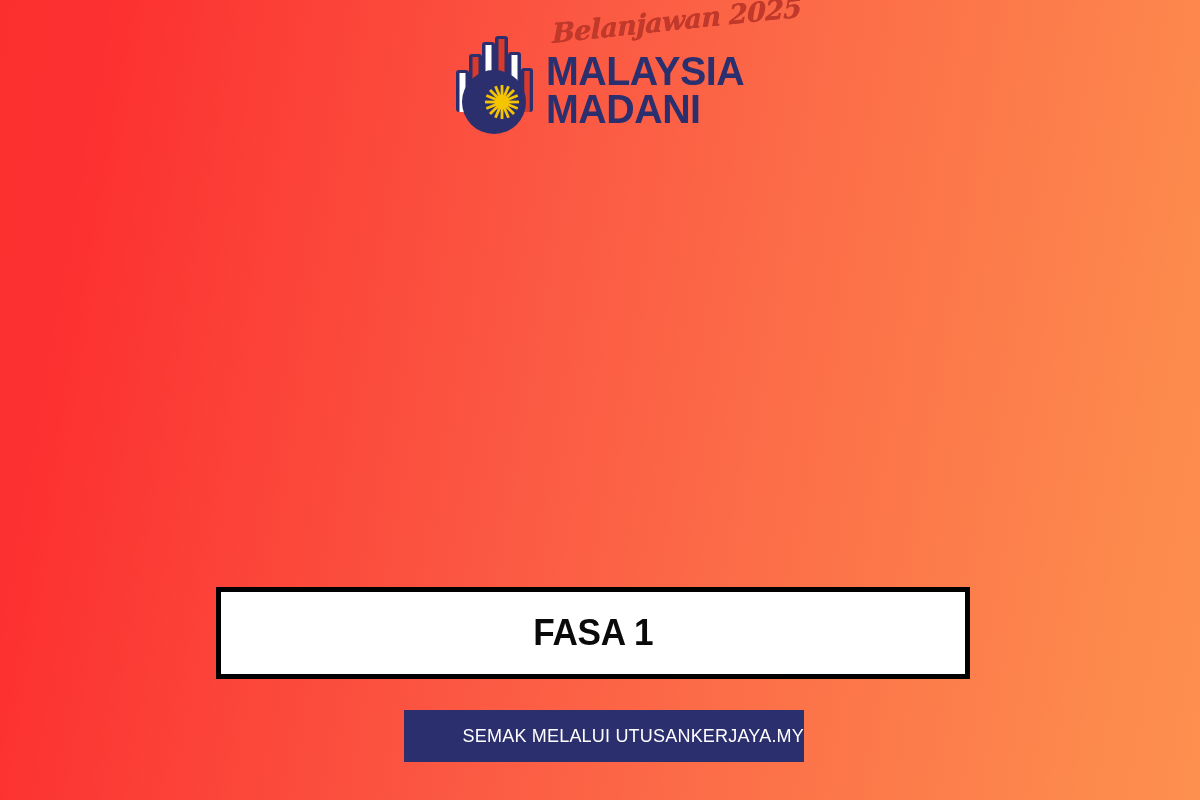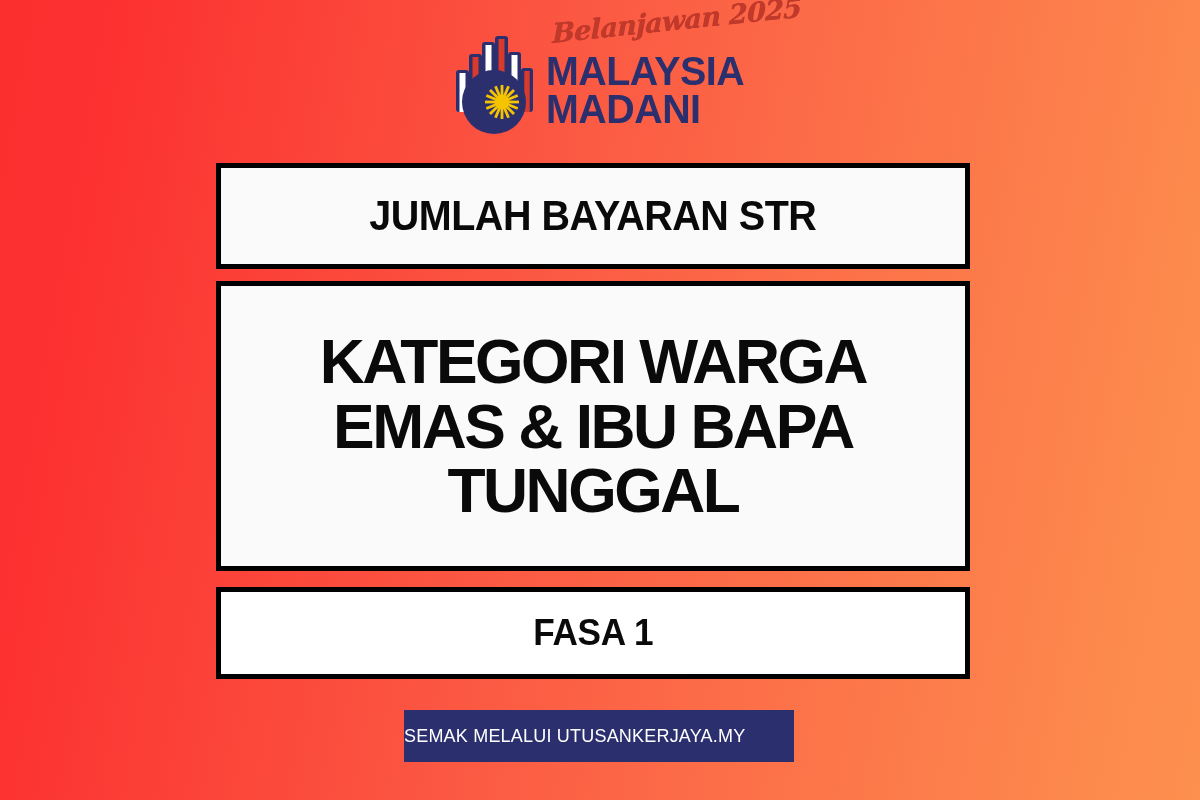--- a/index.html
+++ b/index.html
@@ -142,21 +142,22 @@
   
   .footer-banner {
     position: absolute;
     left: 404px;
     top: 710px;
     width: 390px;
     height: 52px;
     background: #2B2F6E;
     display: flex;
     align-items: center;
-    justify-content: flex-start;
+    justify-content: flex-end;
+    padding-left: 10px;
   }
   .footer-text {
     font-family: "Liberation Sans", sans-serif;
     font-weight: 400;
     font-size: 18px;
     letter-spacing: 0.2px;
     color: #FFFFFF;
     white-space: nowrap;
   }
 </style>
@@ -222,31 +223,21 @@
 
       <div class="logo-text">
         <div class="belanjawan">Belanjawan 2025</div>
         <div class="wordmark l1">MALAYSIA</div>
         <div class="wordmark l2">MADANI</div>
       </div>
 
     </div>
   </div>
 
-  <div class="panel panel-title">
-    <div class="title-text">JUMLAH BAYARAN STR</div>
-  </div>
-
-  <div class="panel panel-main">
-    <div class="main-text">
-      <div>KATEGORI WARGA</div>
-      <div>EMAS &amp; IBU BAPA</div>
-      <div>TUNGGAL</div>
-    </div>
-  </div>
+
 
   <div class="panel panel-phase">
     <div class="phase-text">FASA 1</div>
   </div>
 
   <div class="footer-banner">
     <div class="footer-text">SEMAK MELALUI UTUSANKERJAYA.MY</div>
   </div>
 
 </div>

